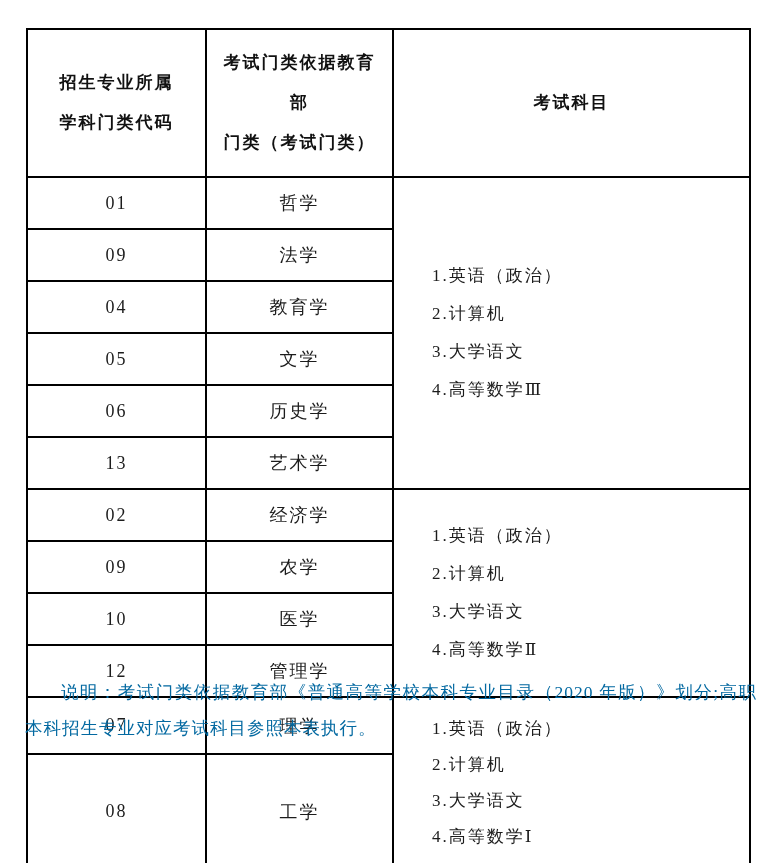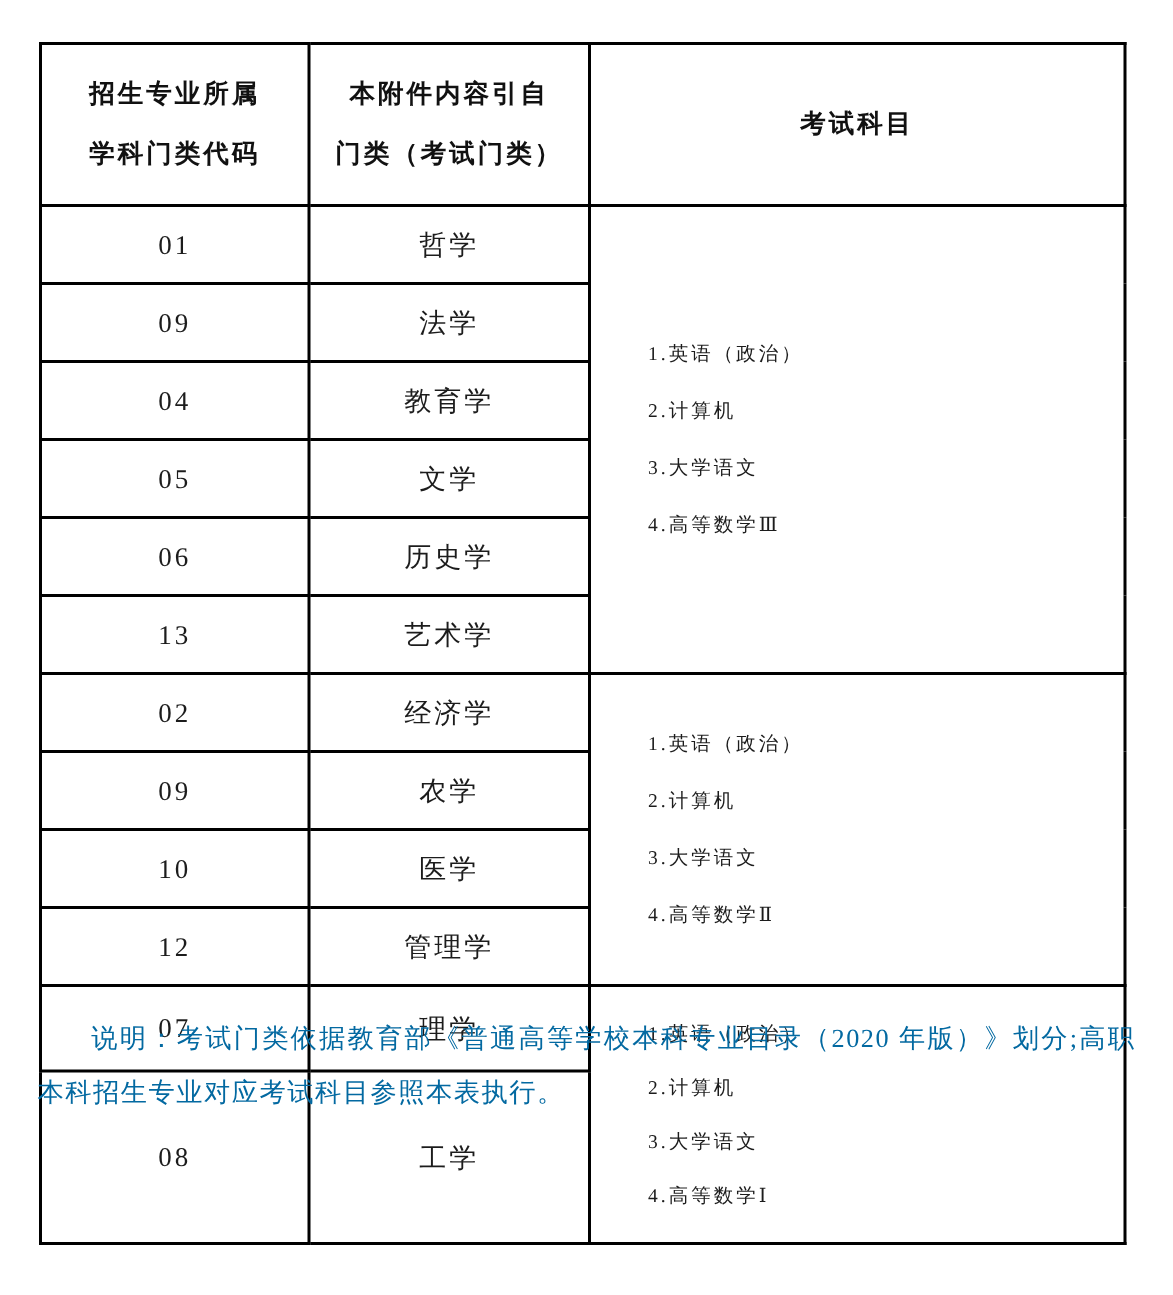--- a/index.html
+++ b/index.html
@@ -40,21 +40,21 @@
   .row-tall { height: 104px; }
   td.code-cell, td.name-cell {
     text-align: center;
     vertical-align: middle;
     font-size: 18px;
     letter-spacing: 2px;
   }
   td.subjects-cell {
     vertical-align: middle;
     padding-left: 38px;
-    font-size: 13px;
+    font-size: 17px;
     letter-spacing: 2px;
   }
   td.subjects-cell .subject-line { line-height: 38px; }
   td.subjects-cell.tight .subject-line { line-height: 36px; }
   .notes {
     position: absolute;
     left: 25px;
     top: 674px;
     width: 732px;
   }
@@ -74,21 +74,21 @@
 <table class="doc-table">
   <colgroup>
     <col style="width:179px">
     <col style="width:187px">
     <col style="width:357px">
   </colgroup>
   <thead>
     <tr>
       <th>招生专业所属
 学科门类代码</th>
-      <th>本附件内容引自
+      <th>考试门类依据教育部
 门类（考试门类）</th>
       <th>考试科目</th>
     </tr>
   </thead>
   <tbody>
 
     <tr class="row-s">
       <td class="code-cell">01</td>
       <td class="name-cell">哲学</td>
       <td class="subjects-cell" rowspan="6">

